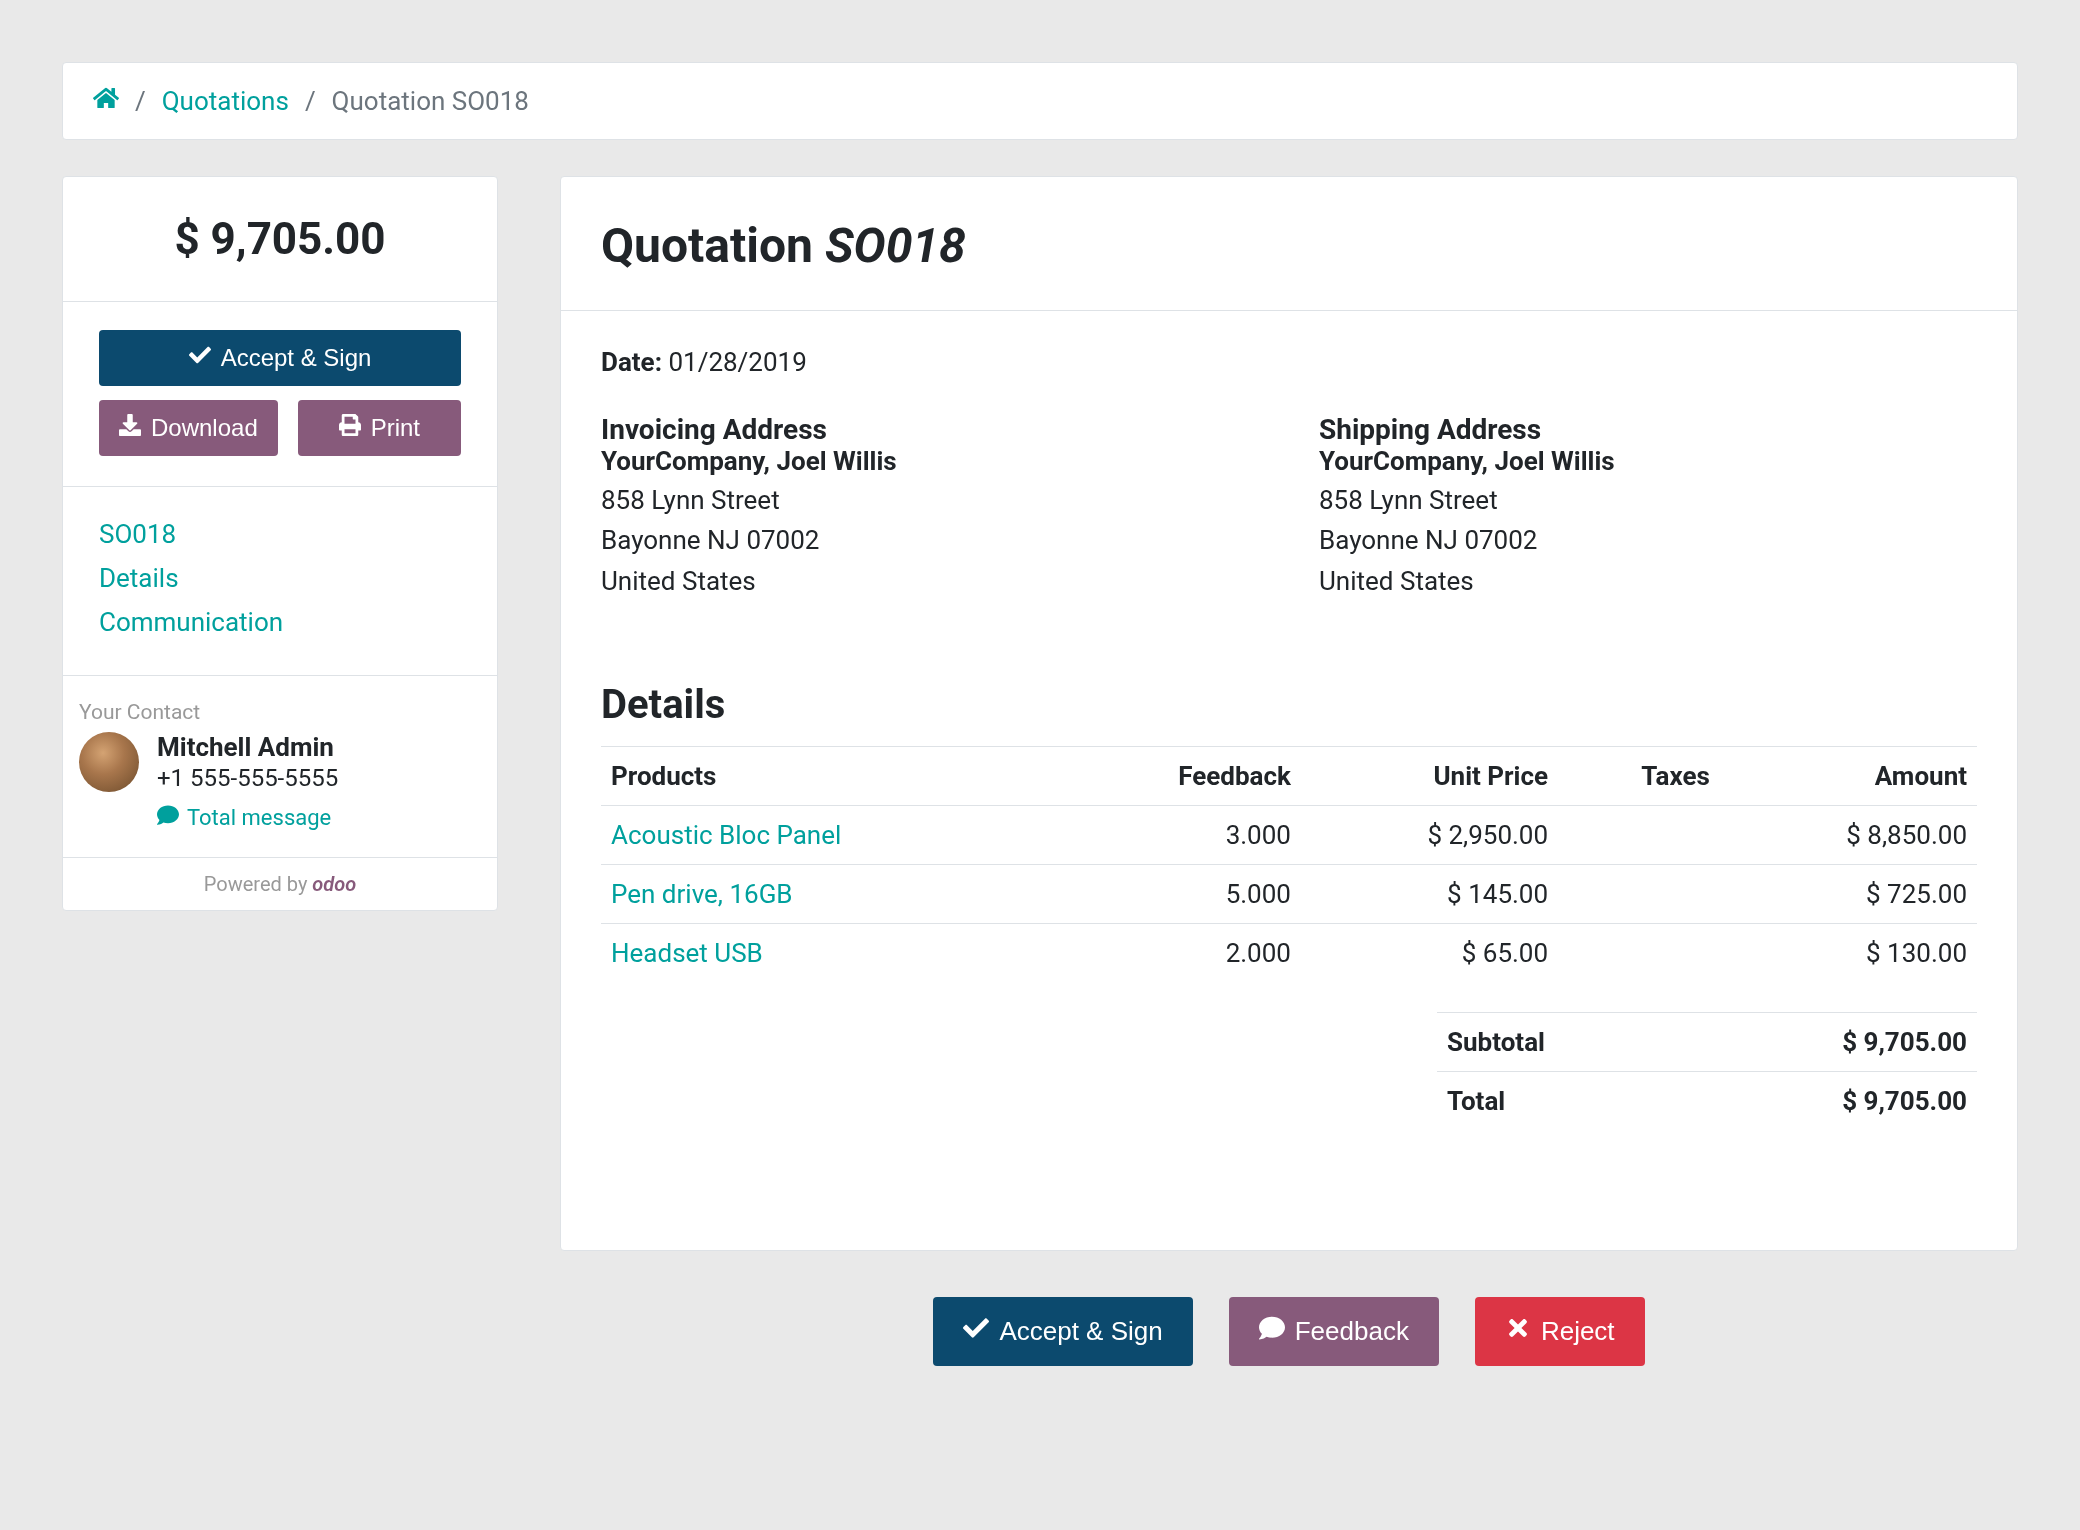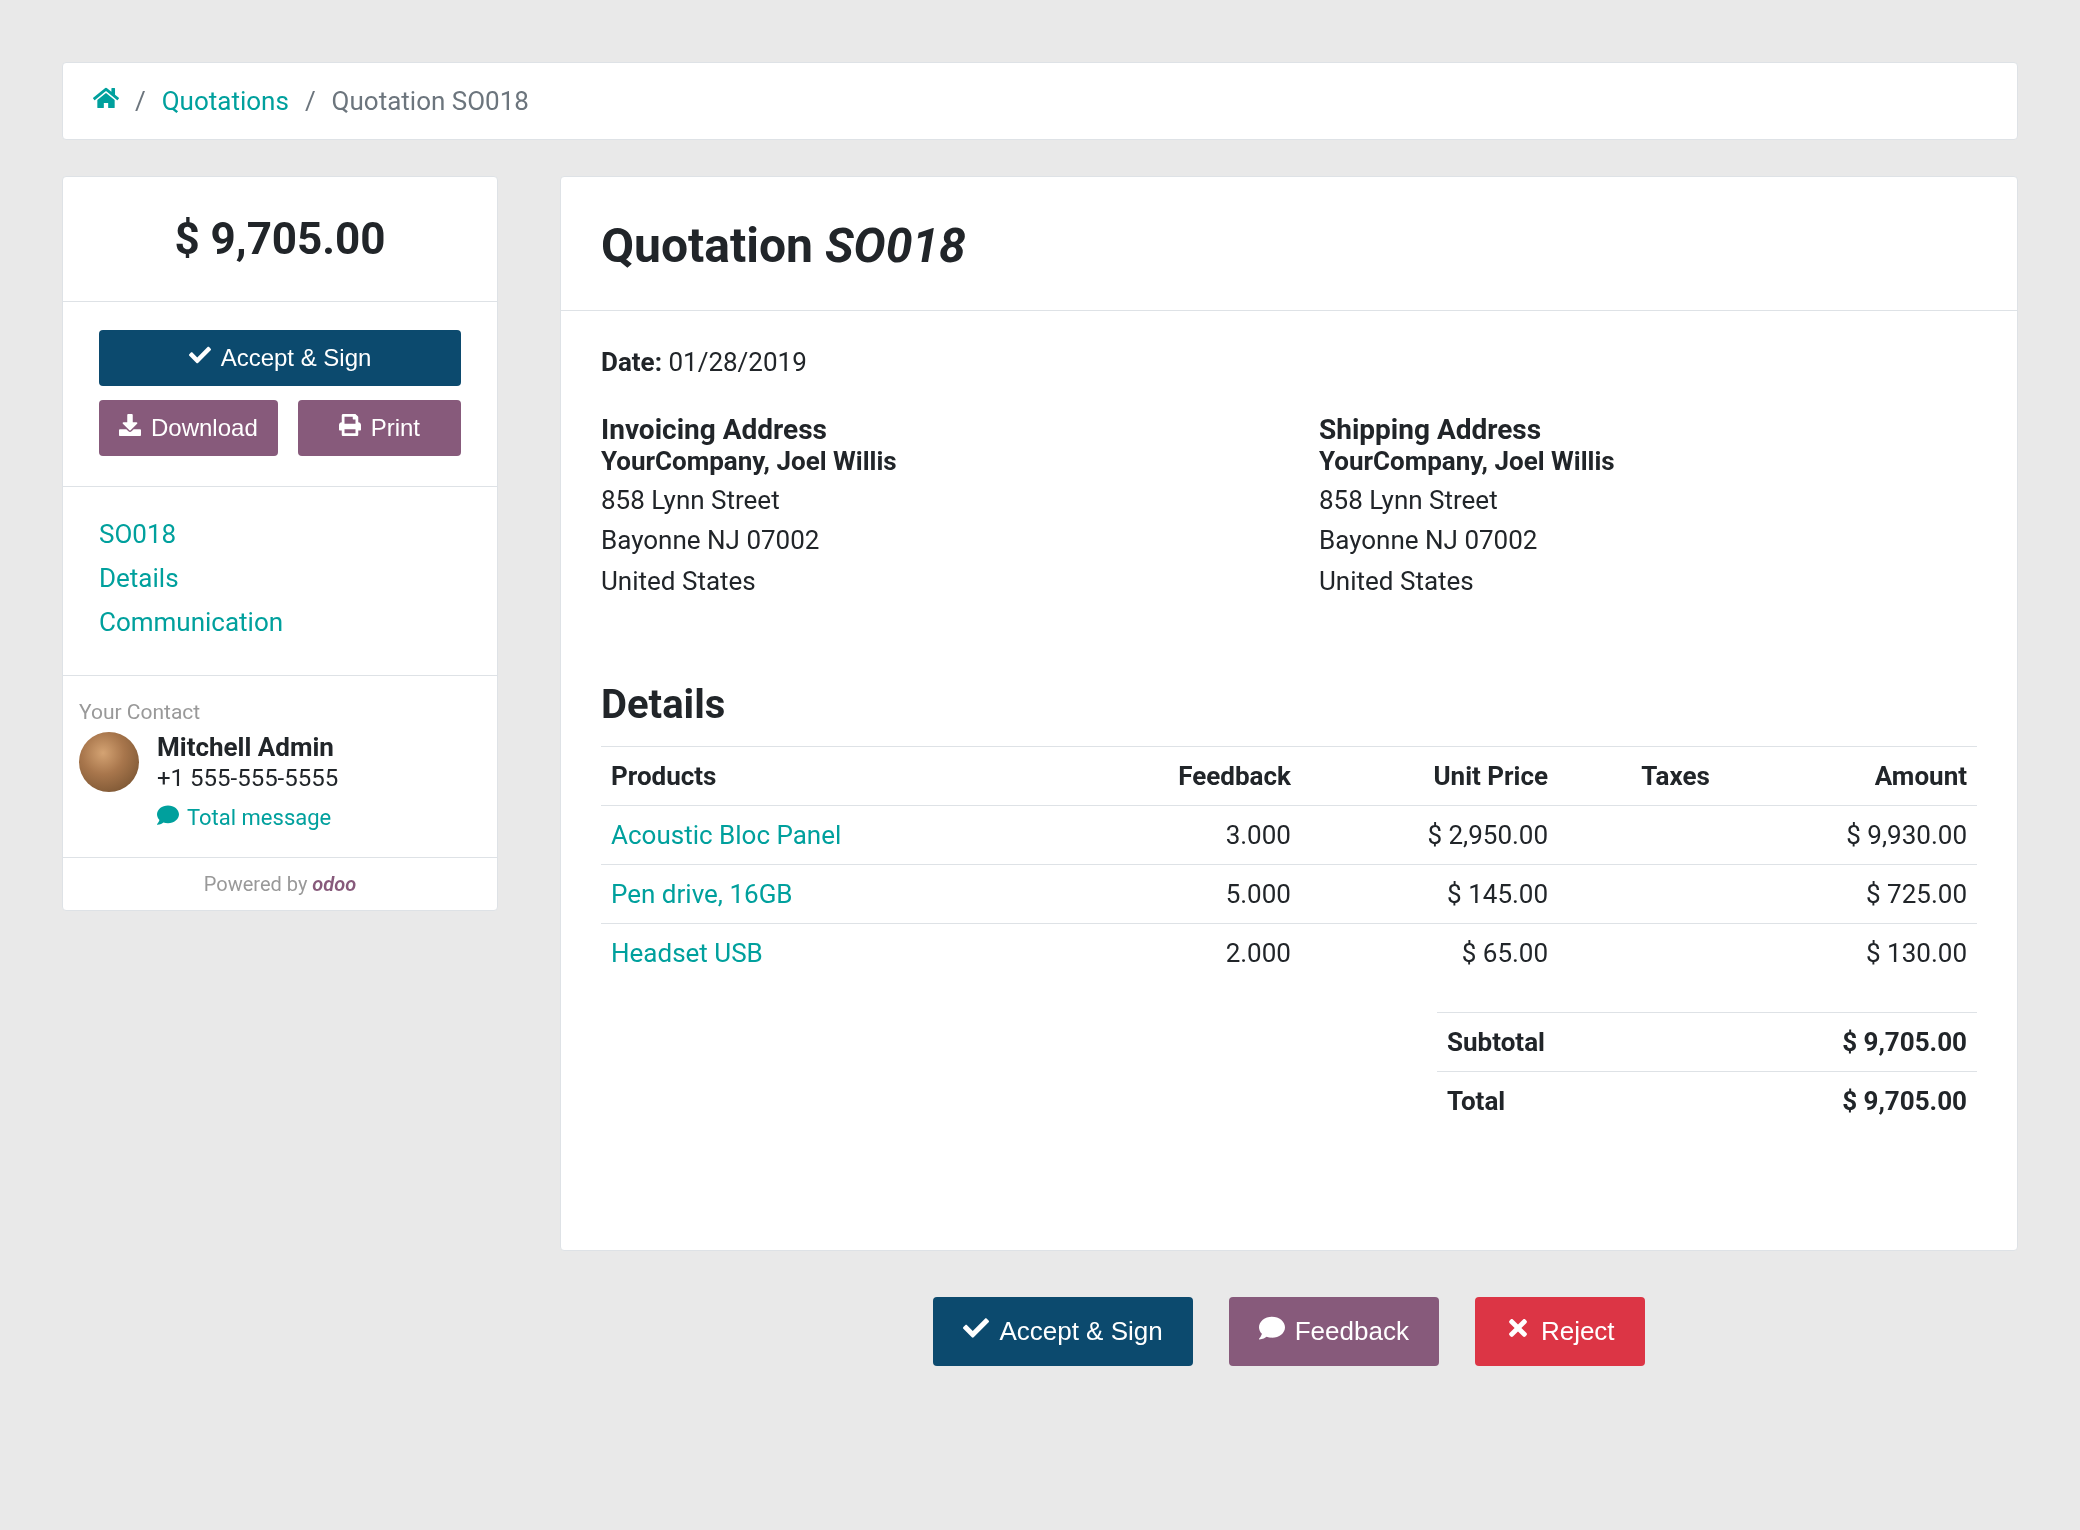--- a/index.html
+++ b/index.html
@@ -300,21 +300,21 @@
               <th class="r">Taxes</th>
               <th class="r">Amount</th>
             </tr>
           </thead>
           <tbody>
             <tr>
               <td><span class="product-link">Acoustic Bloc Panel</span></td>
               <td class="r">3.000</td>
               <td class="r">$ 2,950.00</td>
               <td class="r"></td>
-              <td class="r">$ 9,930.00</td>
+              <td class="r">$ 8,850.00</td>
             </tr>
             <tr>
               <td><span class="product-link">Pen drive, 16GB</span></td>
               <td class="r">5.000</td>
               <td class="r">$ 145.00</td>
               <td class="r"></td>
               <td class="r">$ 725.00</td>
             </tr>
             <tr>
               <td><span class="product-link">Headset USB</span></td>

